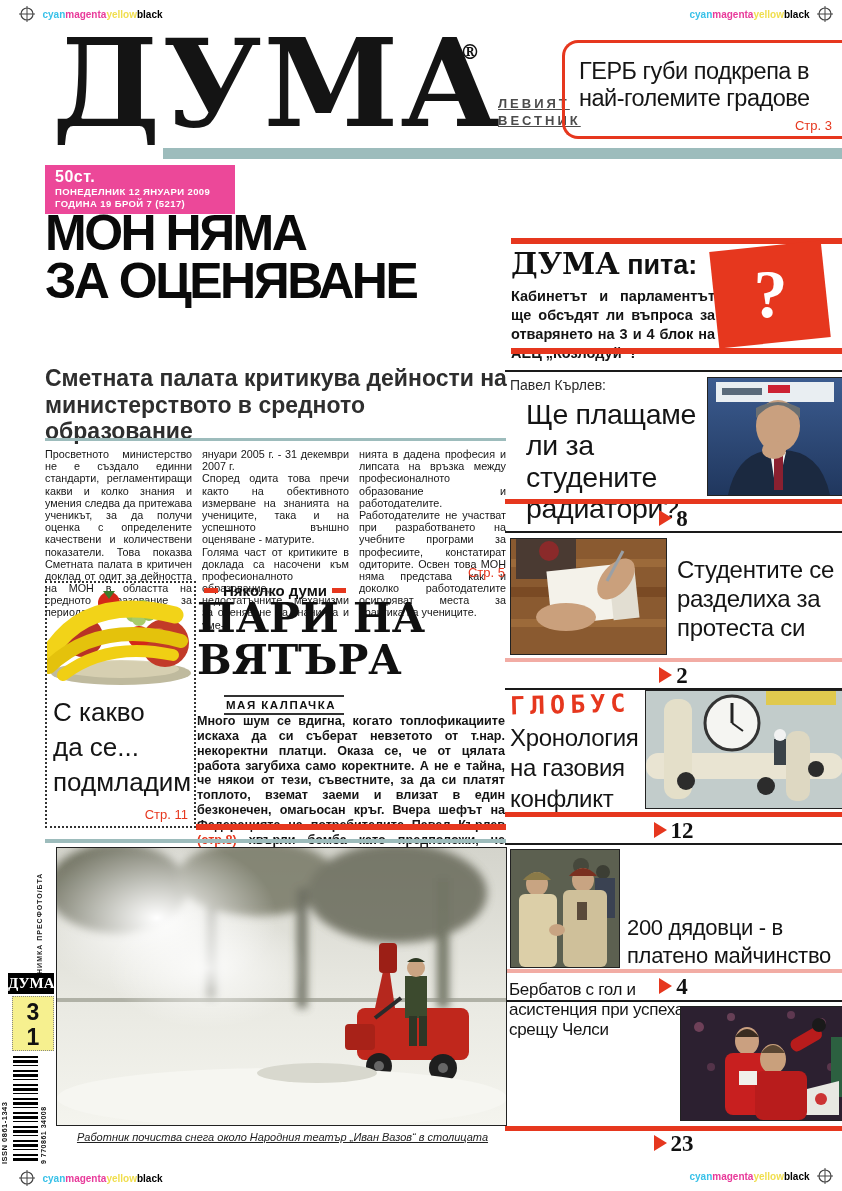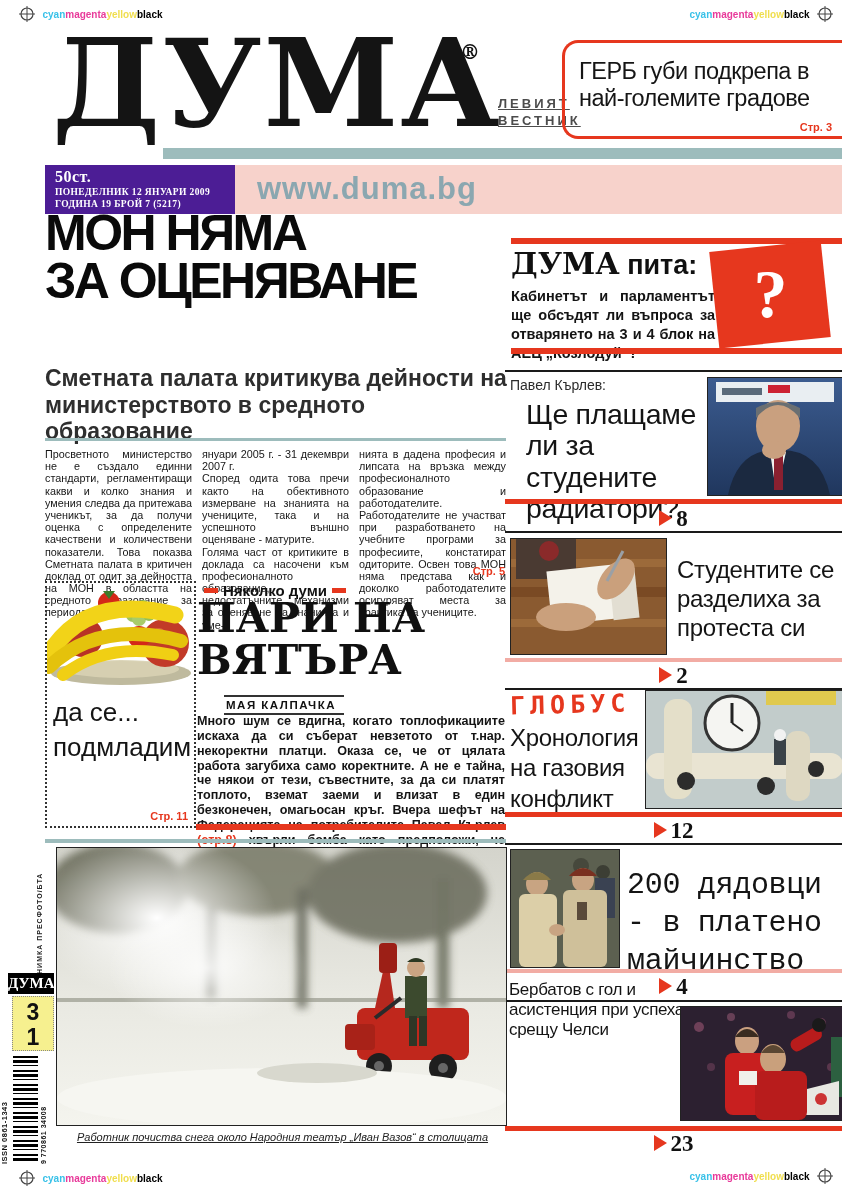--- a/index.html
+++ b/index.html
@@ -12,23 +12,23 @@
   .regmark svg{vertical-align:middle;margin:0 3px;}
   
   .masthead{font-family:"DejaVu Serif","Liberation Serif",serif;font-weight:bold;
             font-size:122px;line-height:1;letter-spacing:2px;color:#141414;}
   .reg-r{font-family:"DejaVu Serif",serif;font-size:20px;font-weight:bold;}
   .tagline{font-size:13px;font-weight:bold;letter-spacing:3px;color:#4c4c4c;line-height:1.3;text-decoration:underline;}
   
   .promo{border:3px solid #e6371e;border-right:none;border-radius:16px 0 0 16px;
          box-sizing:border-box;padding:15px 4px 6px 14px;}
   .promo-text{font-size:23.5px;line-height:1.13;color:#151515;letter-spacing:-0.5px;}
-  .pageref{color:#e6371e;font-size:11px;font-weight:bold;}
-  
-  .issue-red{background:#4c1d95;color:#fff;box-sizing:border-box;padding:4px 0 1px 10px;font-family:Liberation Serif, serif;}
+  .pageref{color:#e6371e;font-size:13px;font-weight:normal;}
+  
+  .issue-red{background:#ec4899;color:#fff;box-sizing:border-box;padding:4px 0 1px 10px;}
   .issue-price{font-size:16px;font-weight:bold;letter-spacing:0.5px;line-height:1.05;}
   .issue-line{font-size:9.5px;font-weight:bold;letter-spacing:0.4px;line-height:1.3;}
   .issue-pink{background:#f7d2cb;}
   .site{font-size:31px;font-weight:bold;color:#8ba7b0;letter-spacing:1px;}
   
   .lead-headline{font-weight:bold;font-size:50px;line-height:0.95;letter-spacing:-2.5px;color:#0a0a0a;}
   .lead-headline span{display:block;}
   .lead-subhead{font-size:23px;font-weight:bold;color:#2e2e2e;line-height:1.16;}
   .cols{display:flex;gap:10px;}
   .col{flex:1;font-size:10.8px;line-height:1.13;text-align:justify;color:#161616;white-space:pre-line;}
@@ -108,23 +108,20 @@
     <div class="promo-text">ГЕРБ губи подкрепа в най-големите градове</div>
     <div class="abs pageref" style="right:10px;bottom:3px;">Стр. 3</div>
   </div>
 
   <div class="abs rule-teal" style="left:163px;top:148px;width:679px;height:11px;"></div>
 
   <div class="abs issue-red" style="left:45px;top:165px;width:190px;height:49px;">
     <div class="issue-price">50ст.</div>
     <div class="issue-line">ПОНЕДЕЛНИК 12 ЯНУАРИ 2009</div>
     <div class="issue-line">ГОДИНА 19 БРОЙ 7 (5217)</div>
-  </div>
-  <div class="abs issue-pink" style="left:235px;top:165px;width:607px;height:49px;">
-    <div class="site" style="margin:6px 0 0 22px;">www.duma.bg</div>
   </div>
 
   <div class="abs lead-headline" style="left:45px;top:210px;width:470px;">
     <span>МОН НЯМА</span>
     <span>ЗА ОЦЕНЯВАНЕ</span>
   </div>
   <div class="abs lead-subhead" style="left:45px;top:365px;width:468px;">Сметната палата критикува дейности на министерството в средното образование</div>
   <div class="abs rule-teal" style="left:45px;top:438px;width:461px;height:3px;"></div>
   <div class="abs cols" style="left:45px;top:448px;width:461px;height:140px;">
     <div class="col">Просветното министерство не е създало единни стандарти, регламентиращи какви и колко знания и умения следва да притежава ученикът, за да получи оценка с определените качествени и количествени показатели. Това показва Сметната палата в критичен доклад от одит за дейността на МОН в областта на средното образование за периода 1</div>
@@ -230,21 +227,21 @@
       <ellipse cx="26" cy="34" rx="11" ry="12" fill="#c8a482"></ellipse>
       <path d="M12,30 Q26,14 40,30 Z" fill="#8a7a48"></path>
       <rect x="8" y="44" width="38" height="73" rx="6" fill="#dccfa8"></rect>
       <ellipse cx="72" cy="30" rx="11" ry="12" fill="#c8a482"></ellipse>
       <path d="M58,26 Q72,10 86,26 Z" fill="#7a3020"></path>
       <rect x="52" y="40" width="44" height="77" rx="6" fill="#cfc09a"></rect>
       <rect x="66" y="52" width="10" height="18" fill="#5a4a3a"></rect>
       <ellipse cx="46" cy="80" rx="8" ry="6" fill="#c8a482"></ellipse>
     </svg>
   </div>
-  <div class="abs rail-h" style="left:627px;top:866px;width:215px;font-size:30px;line-height:1.27;font-family:Liberation Mono, monospace;">200 дядовци - в платено майчинство</div>
+  <div class="abs rail-h" style="left:627px;top:914px;width:215px;font-size:22px;line-height:1.27;">200 дядовци - в платено майчинство</div>
   <div class="abs rule-pink" style="left:505px;top:969px;width:337px;"></div>
   <div class="abs pagerow" style="left:505px;top:974px;width:337px;">
     <span class="arrow"></span><span>4</span>
   </div>
 
   <div class="abs rule-black" style="left:505px;top:1000px;width:337px;"></div>
   <div class="abs rail-h" style="left:509px;top:980px;width:178px;font-size:17px;line-height:1.18;">Бербатов с гол и асистенция при успеха срещу Челси</div>
   <div class="abs photo" style="left:680px;top:1006px;width:162px;height:113px;">
     <svg width="162" height="113">
       <rect width="162" height="113" fill="#2c2030"></rect>
@@ -286,20 +283,21 @@
         <circle cx="102" cy="30" r="6" fill="#96c058"></circle>
       <path d="M62,6 L74,24 L52,22 Z" fill="#c8201a"></path>
       <circle cx="62" cy="18" r="11" fill="#d42818"></circle>
       <path d="M56,6 L68,6 L62,14 Z" fill="#3c7a2a"></path>
       <circle cx="92" cy="52" r="11" fill="#d42818"></circle>
       <path d="M4,66 Q42,8 128,30" stroke="#f2d318" stroke-width="17" fill="none" stroke-linecap="round"></path>
       <path d="M2,82 Q52,34 134,56" stroke="#e4c20c" stroke-width="14" fill="none" stroke-linecap="round"></path>
       <path d="M16,90 Q60,56 126,70" stroke="#f0cf14" stroke-width="12" fill="none" stroke-linecap="round"></path>
     </svg>
     <div class="teaser-h" style="margin:8px 0 0 6px;">
+      <span>С какво</span>
       <span>да се...</span>
       <span>подмладим</span>
     </div>
     <div class="abs pageref" style="right:6px;bottom:4px;">Стр. 11</div>
   </div>
 
   <div class="abs" style="left:199px;top:581px;">
     <span class="sec-dash"></span><span class="sec-title">Няколко думи</span><span class="sec-dash"></span>
   </div>
   <div class="abs op-title" style="left:197px;top:597px;">

